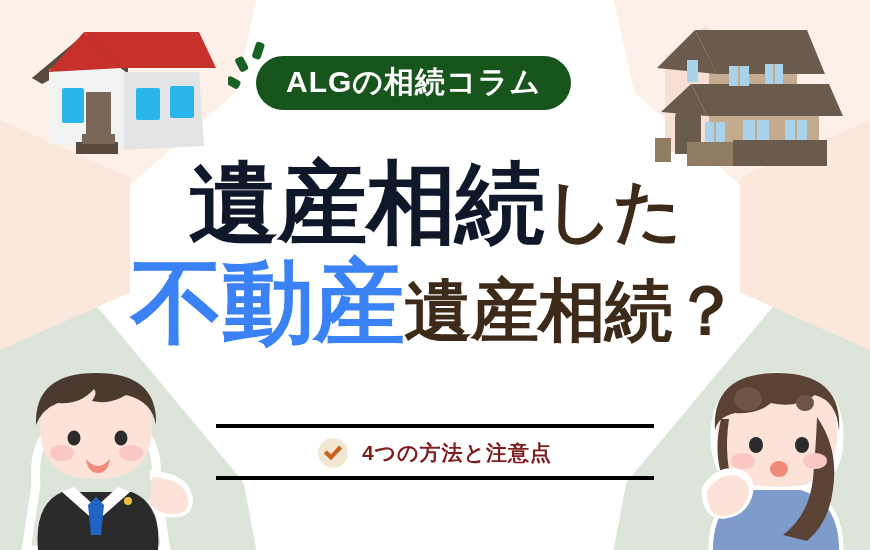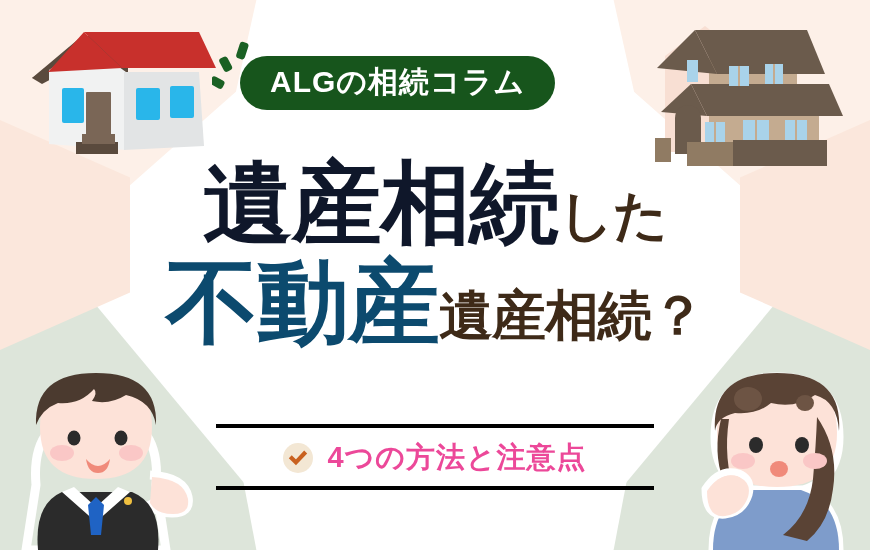--- a/index.html
+++ b/index.html
@@ -71,21 +71,21 @@
     transform: translateX(-50%);
     top: 0;
     width: 470px; height: 550px;
     background: #ffffff;
     clip-path: polygon(12% 0, 88% 0, 100% 46%, 88% 100%, 12% 100%, 0 46%);
   }
 
   
   .badge-wrap {
     position: absolute;
-    left: 240px;
+    left: 256px;
     top: 56px;
     z-index: 6;
   }
   .badge {
     background: #17551c;
     color: #ffffff;
     border-radius: 999px;
     padding: 11px 30px 13px 30px;
     font-size: 30px;
     font-weight: 700;
@@ -118,23 +118,23 @@
   }
   .title-line2 {
     font-size: 92px;
     font-weight: 900;
     line-height: 1.02;
     white-space: nowrap;
     letter-spacing: -1px;
     margin-top: 6px;
   }
   .t-orange { color: #0f172a; }
-  .t-green  { color: #0c4a6e; }
+  .t-green  { color: #3b82f6; }
   .t-brown  { color: #3e2a18; }
-  .t-small  { font-size: 54px; }
+  .t-small  { font-size: 68px; }
 
   
   .subtitle-wrap {
     position: absolute;
     left: 216px;
     top: 424px;
     width: 438px;
     z-index: 6;
   }
   .rule {
@@ -152,23 +152,23 @@
   .check-badge {
     width: 30px; height: 30px;
     border-radius: 50%;
     background: #f3e7d4;
     display: flex;
     align-items: center;
     justify-content: center;
     flex: none;
   }
   .subtitle-text {
-    font-size: 29px;
+    font-size: 21px;
     font-weight: 700;
-    color: #ec4899;
+    color: #7f1d1d;
     letter-spacing: 1px;
     white-space: nowrap;
   }
 
   
   .illus { position: absolute; z-index: 4; }
   .house-left  { left: 24px;  top: 22px;  width: 210px; height: 145px; }
   .house-right { right: 8px;  top: 12px;  width: 215px; height: 165px; }
   .person-left  { left: 0px;   bottom: 0; width: 210px; height: 185px; z-index: 7; }
   .person-right { right: 0px;  bottom: 0; width: 185px; height: 185px; z-index: 7; }

